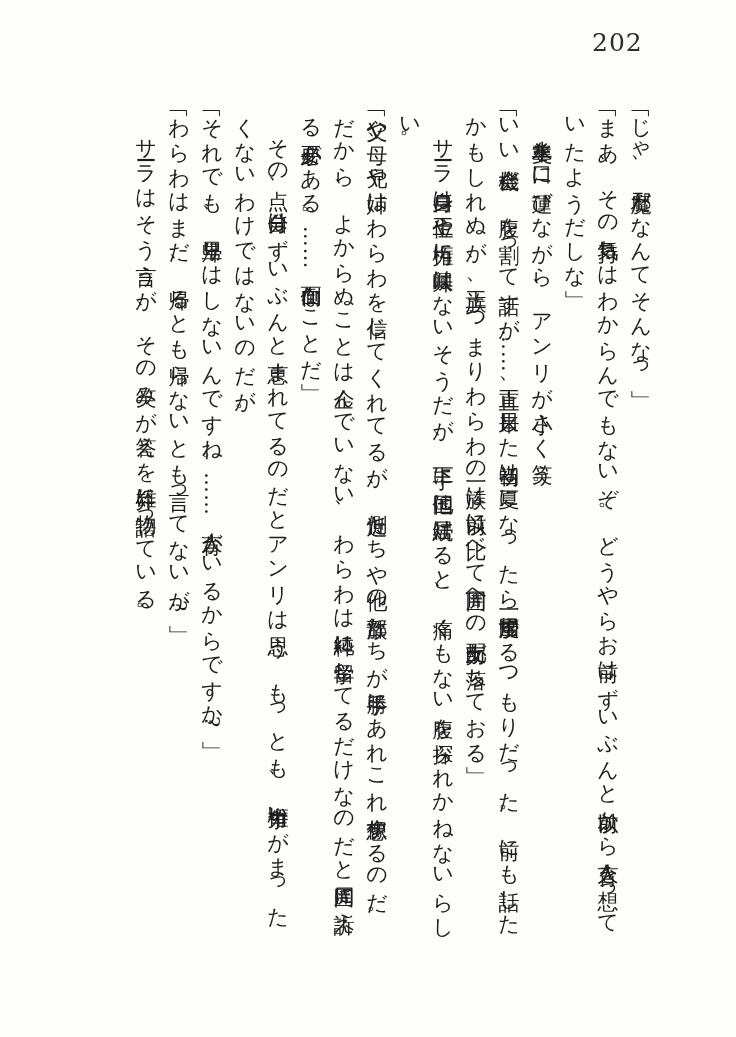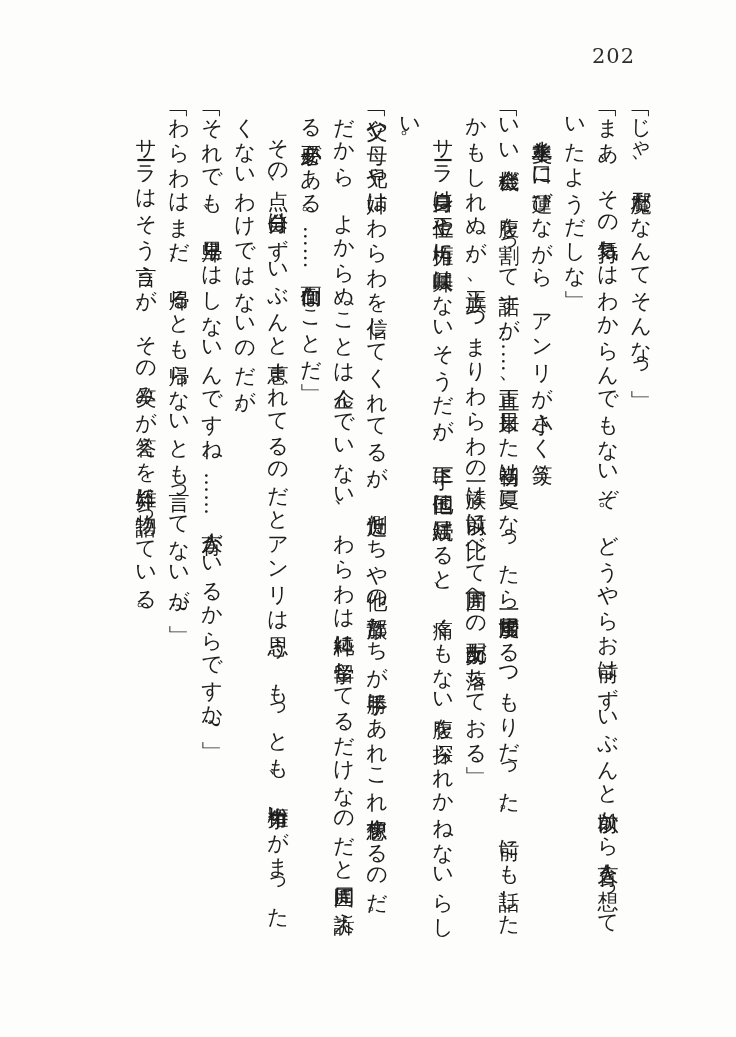--- a/index.html
+++ b/index.html
@@ -15,23 +15,23 @@
   .page {
     position: relative;
     width: 736px;
     height: 1037px;
     background: #fdfdfc;
     overflow: hidden;
     color: #1d1d1d;
   }
   .page-number {
     position: absolute;
-    top: 44px;
+    top: 28px;
     left: 592px;
-    font-size: 21px;
+    font-size: 25px;
     letter-spacing: 1px;
     color: #2e2e2e;
     font-family: "DejaVu Serif", "Liberation Serif", serif;
   }
   .text-block {
     position: absolute;
     top: 103px;
     right: 79px;
     height: 833px;
     width: 562px;

